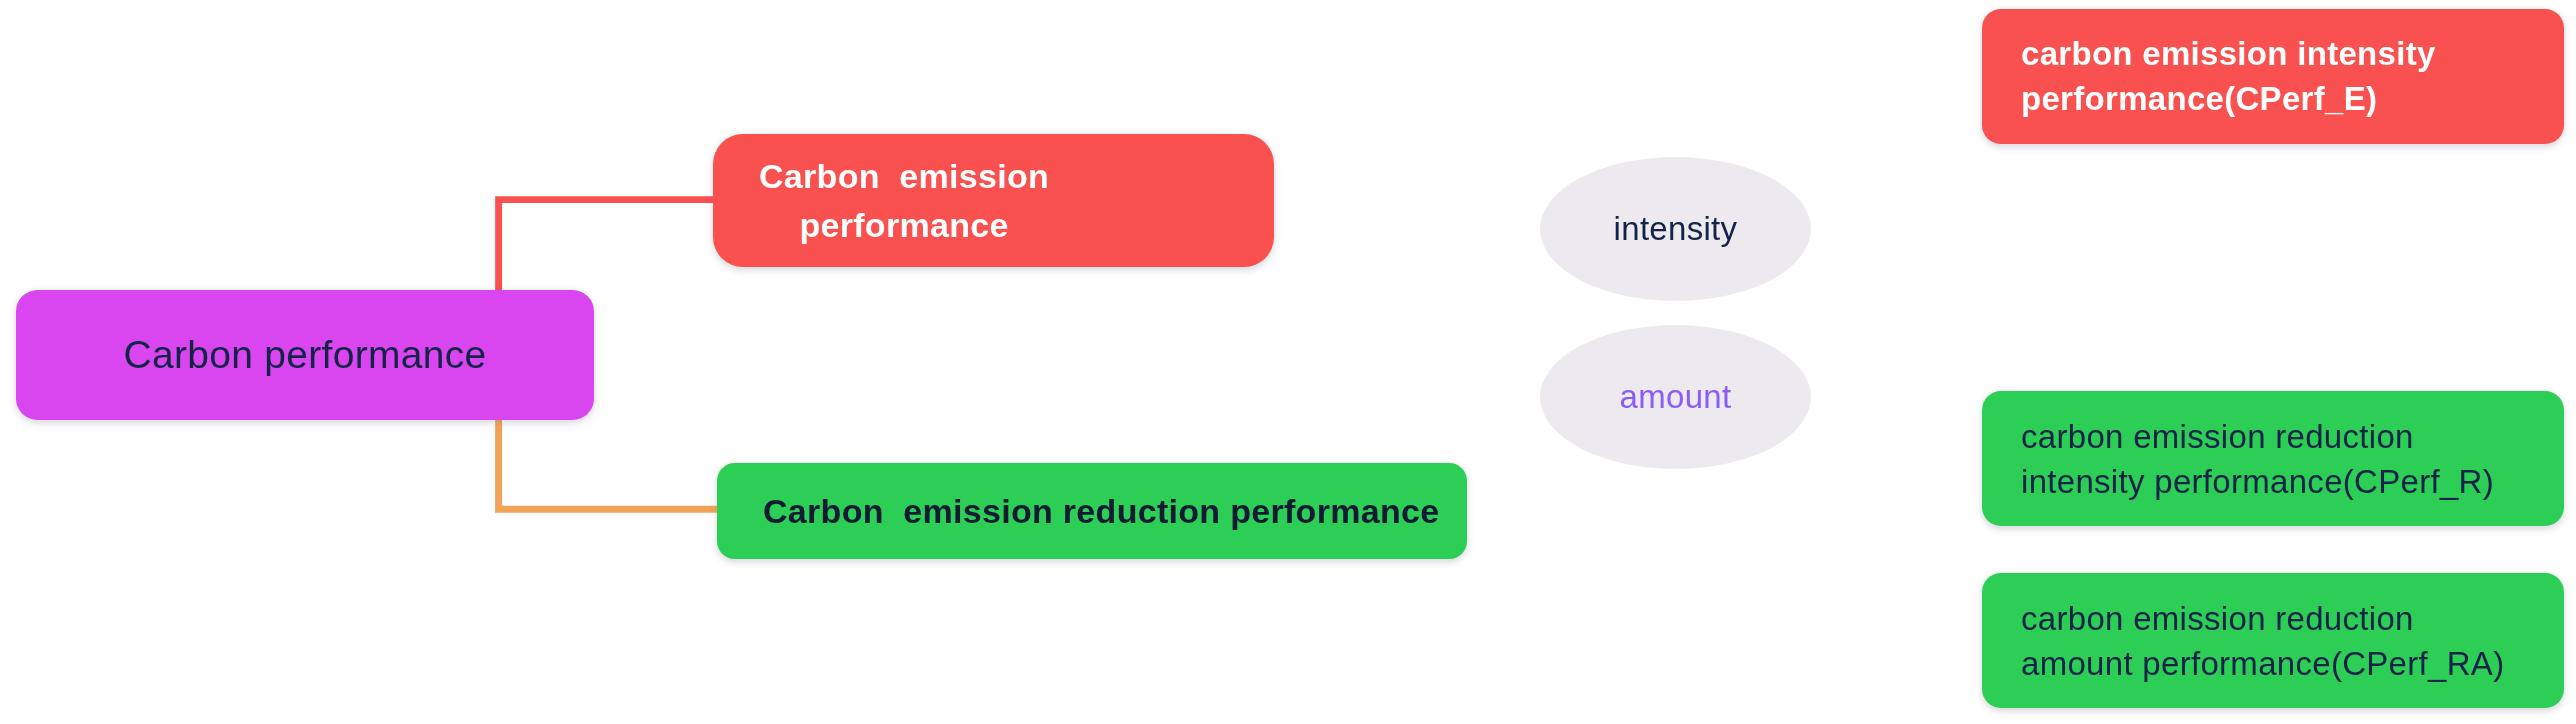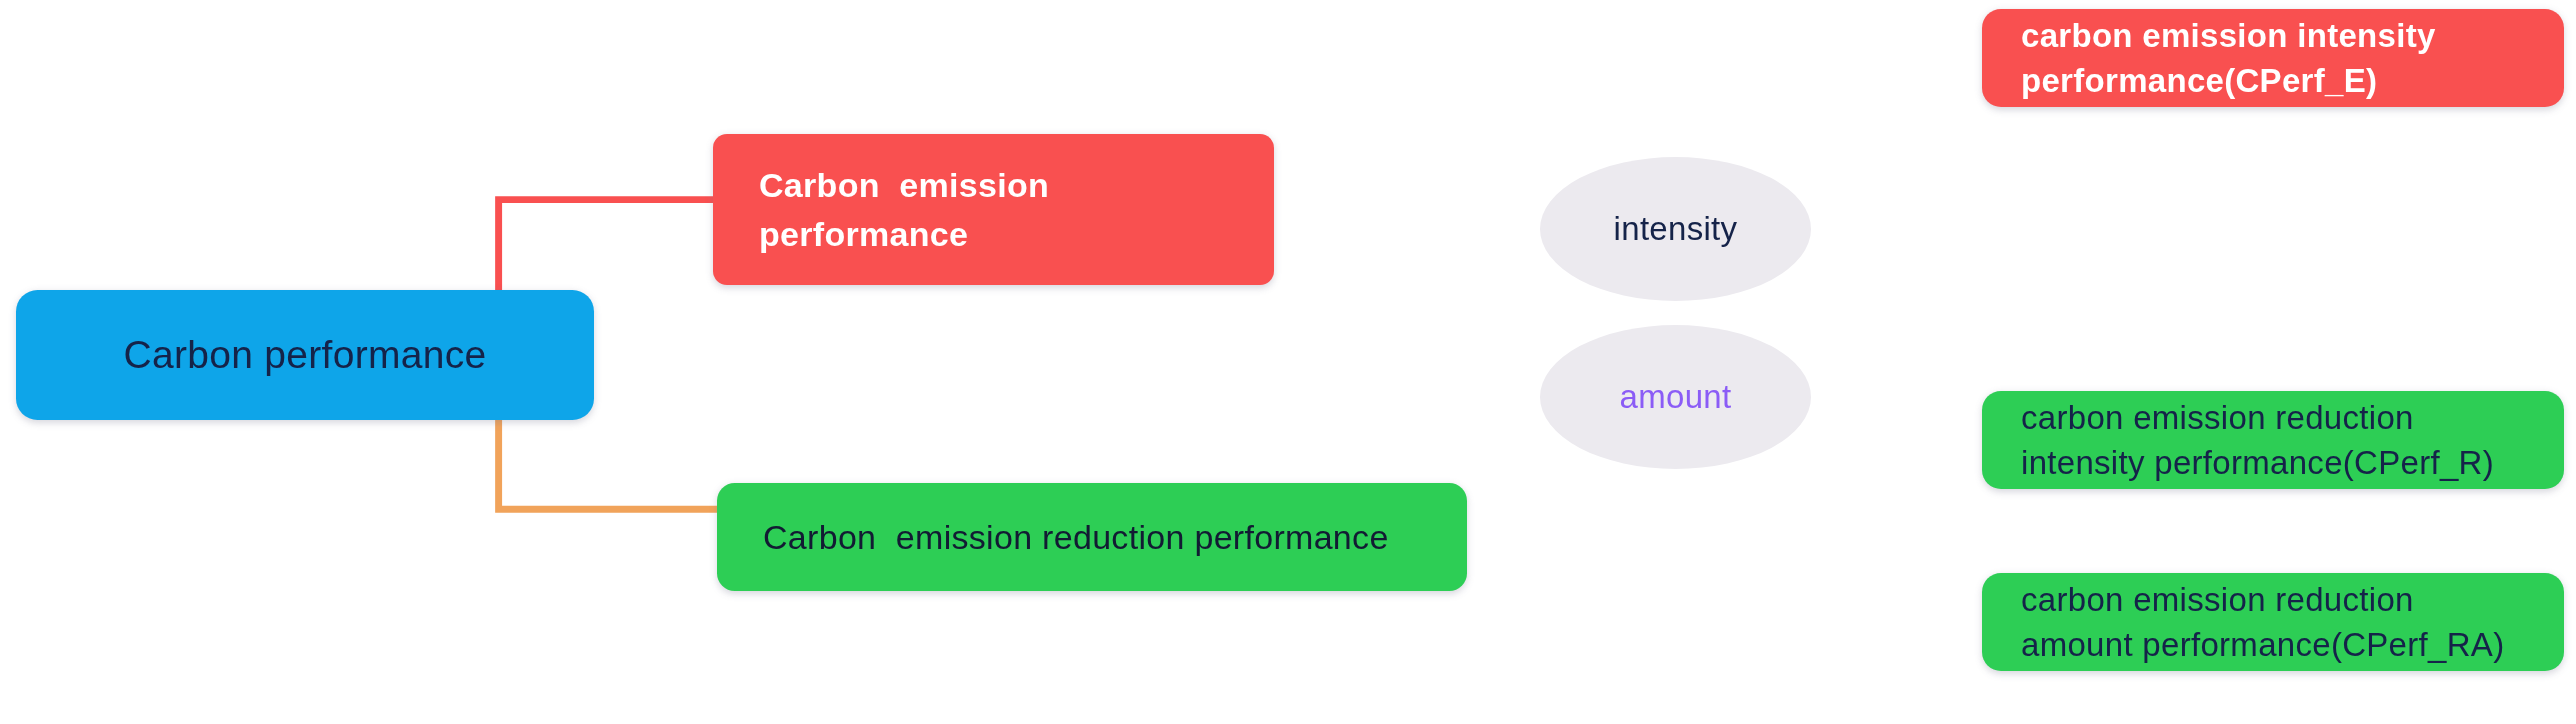--- a/index.html
+++ b/index.html
@@ -45,57 +45,57 @@
     left: 16px; top: 290px;
     width: 578px; height: 130px;
     border-radius: 21.5px;
     justify-content: center;
     font-size: 39px;
     font-weight: 400;
   }
 
   .branch-emission {
     left: 713px; top: 134px;
-    width: 561px; height: 151px;
-    border-radius: 14px;
+    width: 561px; height: 133px;
+    border-radius: 30px;
     padding-left: 46px;
     font-size: 34px;
     font-weight: 700;
     line-height: 1.42;
+    text-align: center;
   }
 
   .branch-reduction {
     left: 717px; top: 463px;
-    width: 750px; height: 108px;
+    width: 750px; height: 96px;
     border-radius: 17.7px;
     padding-left: 46px;
     font-size: 34px;
-    font-weight: 400;
+    font-weight: 700;
     line-height: 1.3;
-    margin-top: 20px;
   }
 
   .dimension-ellipse {
     position: absolute;
     left: 1540px;
     width: 271px; height: 144px;
     border-radius: 50%;
     display: flex;
     align-items: center;
     justify-content: center;
     font-size: 33px;
     font-weight: 400;
     letter-spacing: 0.3px;
   }
   .ellipse-intensity { top: 157px; text-align: right; }
   .ellipse-amount    { top: 325px; }
 
   .leaf {
     left: 1982px;
-    width: 582px; height: 98px;
+    width: 582px; height: 135px;
     border-radius: 19px;
     padding-left: 39px;
     font-size: 33px;
     line-height: 45px;
   }
   .leaf-red   { font-weight: 700; }
   .leaf-green { font-weight: 400; }
   .leaf-1 { top: 8.9px;  }
   .leaf-2 { top: 200px; }
   .leaf-3 { top: 391px; }
@@ -104,21 +104,21 @@
 </head>
 <body>
 
 <div class="canvas">
 
   <svg class="connectors" viewBox="0 0 4075 1146">
     <polyline points="788,459 788,316 1128,316" stroke="#F95050"></polyline>
     <polyline points="788,663 788,806 1134,806" stroke="#F1A35A"></polyline>
   </svg>
 
-  <div class="node root-node" style="background-color: #0ea5e9; color: rgb(21, 35, 73);">Carbon performance</div>
+  <div class="node root-node" style="background-color: #d946ef; color: rgb(21, 35, 73);">Carbon performance</div>
 
   <div class="node branch-emission" style="background-color: rgb(249, 80, 80); color: rgb(255, 255, 255);">Carbon  emission
 performance</div>
 
   <div class="node branch-reduction" style="background-color: rgb(45, 206, 85); color: rgb(18, 27, 51);">Carbon  emission reduction performance</div>
 
   <div class="dimension-ellipse ellipse-intensity" style="background-color: rgb(236, 234, 239); color: rgb(21, 35, 73);">intensity</div>
 
   <div class="dimension-ellipse ellipse-amount" style="background-color: rgb(236, 234, 239); color: #8b5cf6;">amount</div>
 

